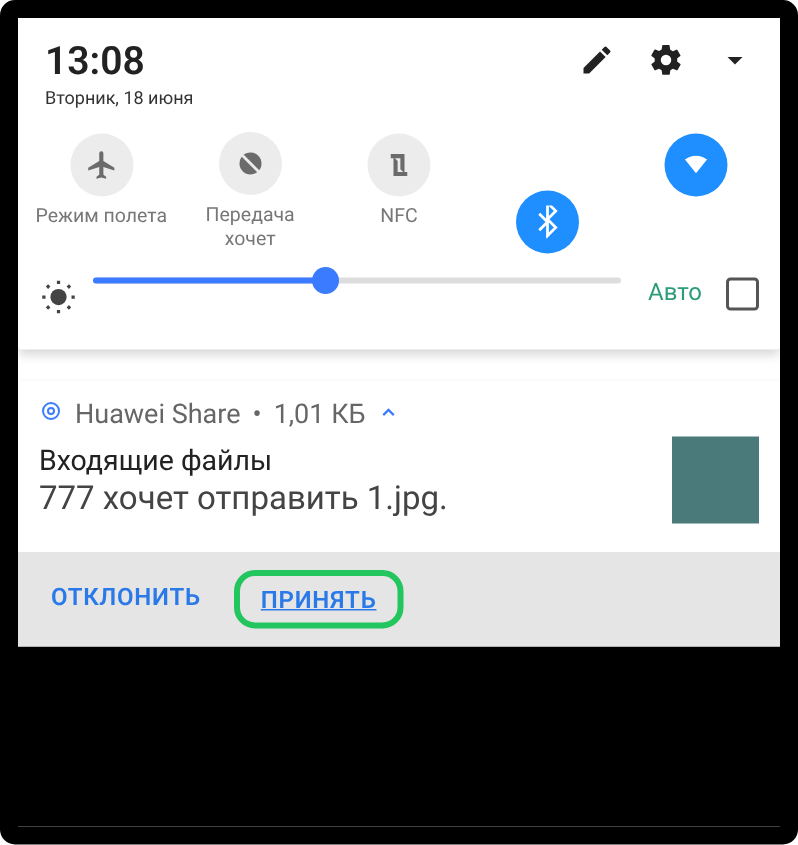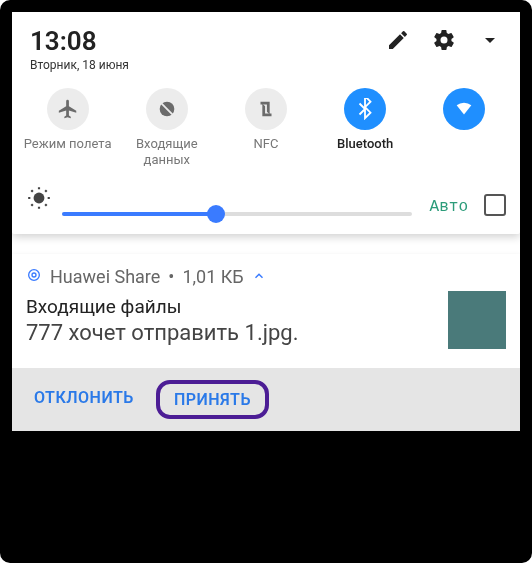--- a/index.html
+++ b/index.html
@@ -37,38 +37,38 @@
     padding: 14px 18px 0 18px;
   }
   .time { font-size: 26px; font-weight: 600; color: #222; }
   .spacer { flex: 1; }
   .status-icons { display: flex; gap: 22px; align-items: center; }
   .status-icons svg { width: 24px; height: 24px; fill: #222; }
   .date { padding: 2px 18px 10px; font-size: 12px; color: #333; }
   .toggles {
     display: flex; justify-content: space-around;
     padding: 6px 6px 4px;
+    align-items: flex-end;
   }
   .toggle {
     display: flex; flex-direction: column; align-items: center;
     width: 92px; gap: 6px;
   }
   .toggle-circle {
     width: 42px; height: 42px; border-radius: 50%;
     background: #ececec; display: flex; align-items: center; justify-content: center;
   }
   .toggle-circle.on { background: #1f8fff; }
   .toggle-circle svg { width: 22px; height: 22px; fill: #6b6b6b; }
   .toggle-circle.on svg { fill: #fff; }
   .toggle-label { font-size: 13px; color: #777; text-align: center; line-height: 1.25; min-height: 32px; }
   .toggle-label.on { color: #222; font-weight: 500; }
   .brightness-row {
-    display: flex; align-items: flex-end; gap: 10px;
+    display: flex; align-items: flex-start; gap: 10px;
     padding: 12px 14px 18px;
-    font-family: Liberation Mono, monospace;
   }
   .bri-icon svg { width: 26px; height: 26px; fill: #444; }
   .slider {
     flex: 1; height: 4px; background: #ddd; border-radius: 2px;
     position: relative;
   }
   .slider-fill {
     position: absolute; left: 0; top: 0; height: 100%;
     background: #3a7bff; border-radius: 2px;
   }
@@ -106,22 +106,22 @@
   .notif-actions {
     display: flex; background: #e5e5e5;
     padding: 12px 6px;
   }
   .notif-btn {
     color: #2a79e8; font-size: 16px; font-weight: 600;
     letter-spacing: 0.5px; padding: 8px 16px;
     cursor: pointer;
   }
   .highlight {
-    border: 4px solid #4c1d95; border-radius: 14px;
-    padding: 6px 14px; margin-left: 6px;
+    border: 4px solid #22c55e; border-radius: 14px;
+    padding: 6px 14px; margin-left: 6px; text-decoration: underline;
   }
 </style>
 </head>
 <body>
 
 <div class="panel">
   <div class="status-row">
     <div class="time">13:08</div>
     <div class="spacer"></div>
     <div class="status-icons">
@@ -147,38 +147,37 @@
         </div>
       <div class="toggle-label">Режим полета</div>
     </div>
     <div class="toggle">
       <div class="toggle-circle">
           <svg viewBox="0 0 24 24">
             <circle cx="12" cy="12" r="8"></circle>
             <path d="M4 4l16 16" stroke="#ececec" stroke-width="2"></path>
           </svg>
         </div>
-      <div class="toggle-label">Входящие данных</div>
+      <div class="toggle-label">Передача хочет</div>
     </div>
     <div class="toggle">
       <div class="toggle-circle">
           <svg viewBox="0 0 24 24">
             <path d="M6 4h10v14l-3-3V7H6z"></path>
             <path d="M18 20H8V6l3 3v8h7z"></path>
           </svg>
         </div>
       <div class="toggle-label">NFC</div>
     </div>
     <div class="toggle">
       <div class="toggle-circle on">
           <svg viewBox="0 0 24 24">
             <path d="M12 2v20l6-6-6-6 6-6-6-6zm0 10L6 6m6 6l-6 6" stroke="#fff" stroke-width="2" fill="none"></path>
           </svg>
         </div>
-      <div class="toggle-label on">Bluetooth</div>
     </div>
     <div class="toggle">
       <div class="toggle-circle on">
           <svg viewBox="0 0 24 24">
             <path d="M12 18l8-10a13 13 0 0 0-16 0l8 10z"></path>
           </svg>
         </div>
       <div class="toggle-label"></div>
     </div>
   </div>

